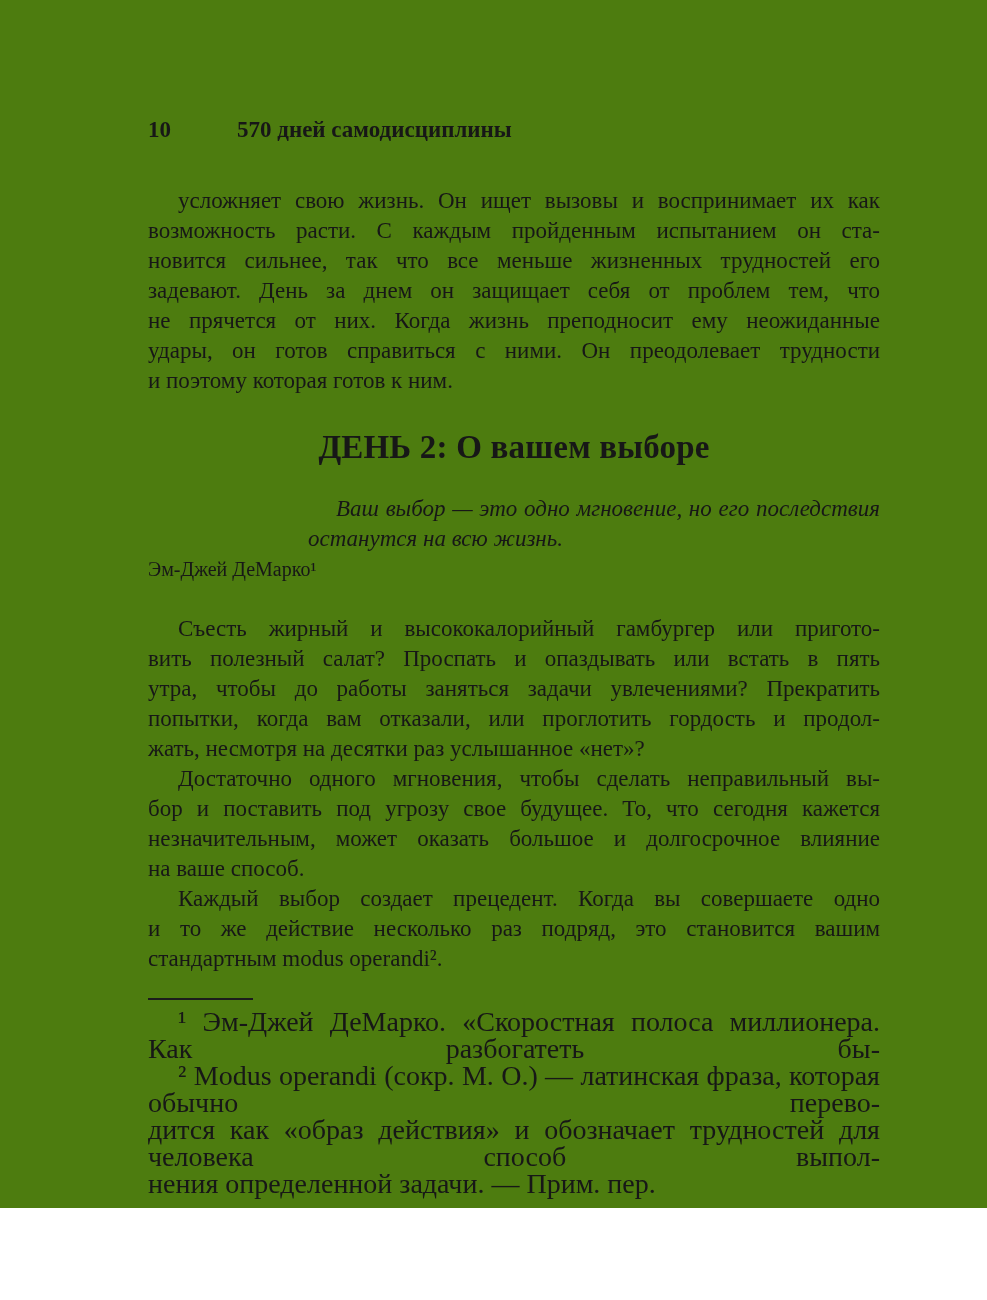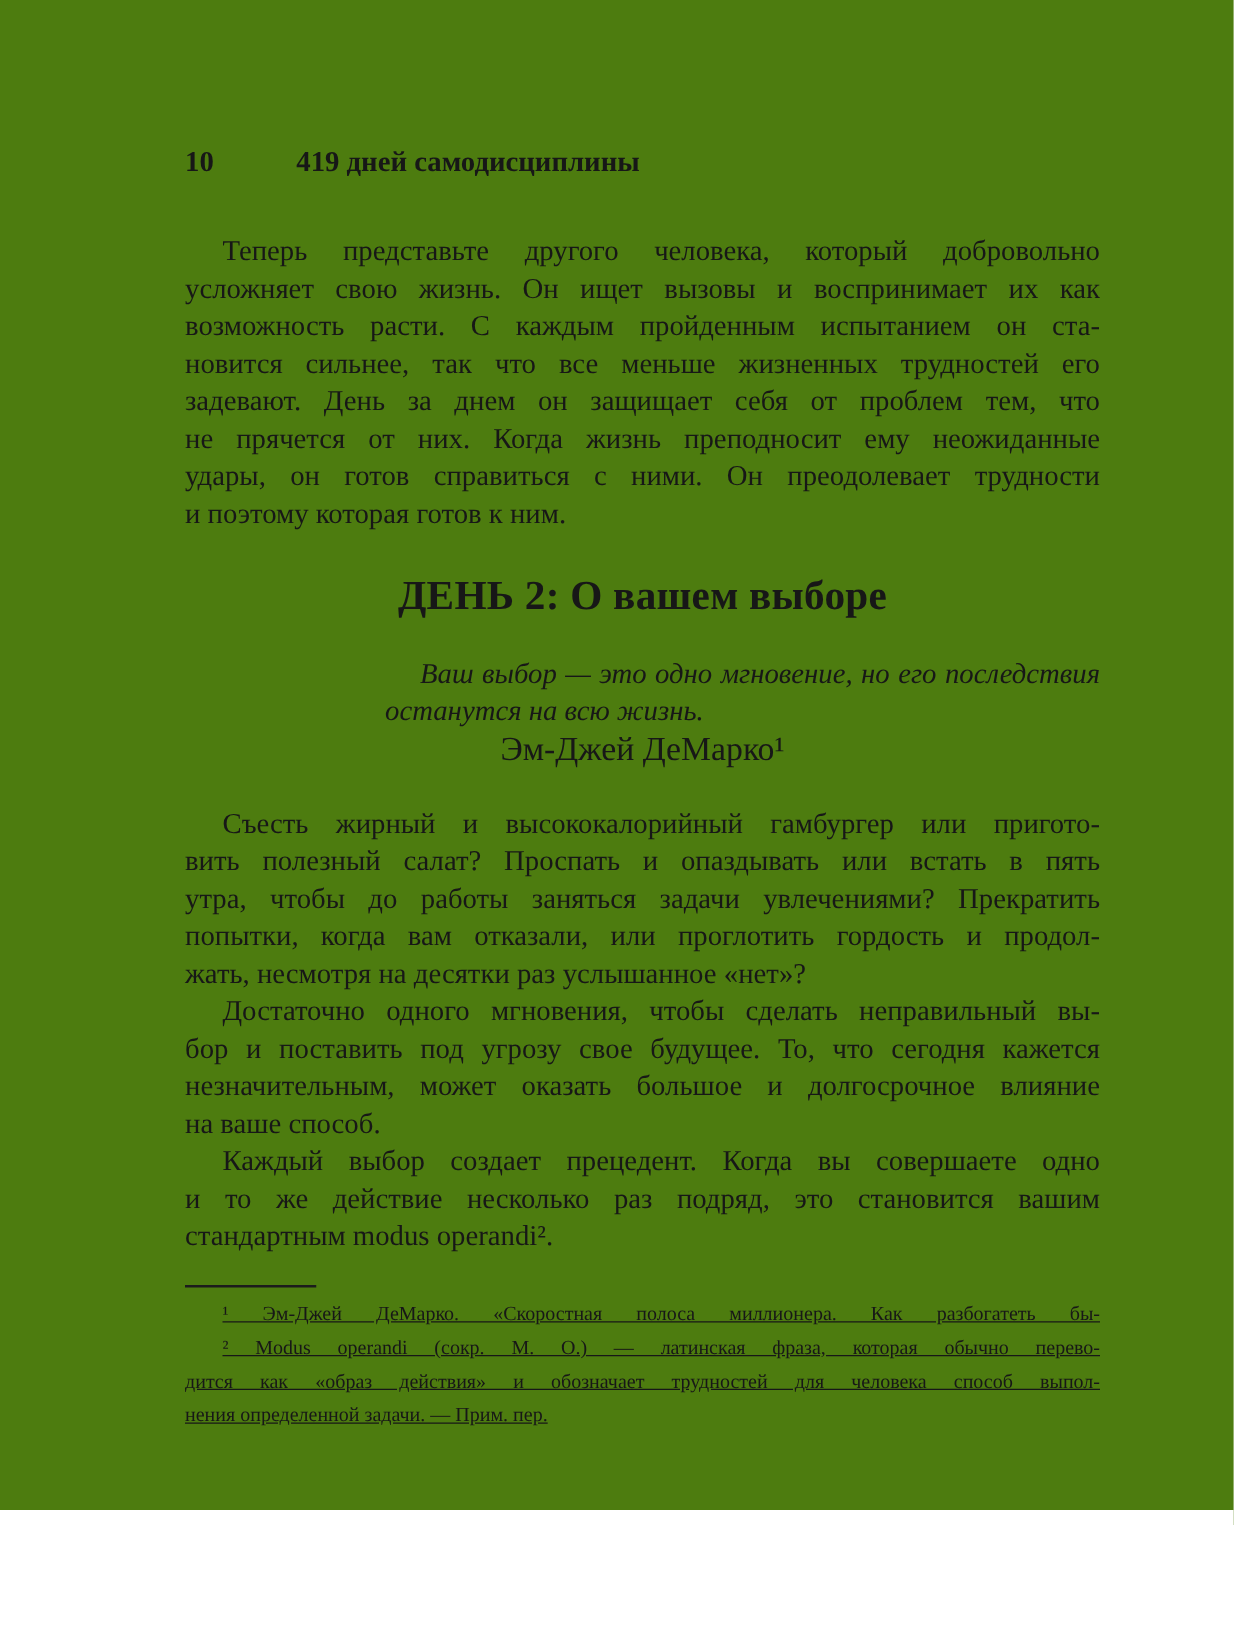--- a/index.html
+++ b/index.html
@@ -49,51 +49,49 @@
   
   .epigraph {
     margin-top: 26px;
     margin-left: 160px;
     font-style: italic;
   }
   .epigraph .line:first-child { text-indent: 28px; }
   .epigraph .line { text-align-last: justify; }
   .epigraph .line.line-last { text-align-last: left; }
   .attribution {
-    font-size: 27px;
+    font-size: 20px;
     line-height: 30px;
-    text-align: center;
+    text-align: left;
   }
   
   .footnotes { margin-top: 24px; }
   .footnote-rule {
     width: 105px;
     height: 2px;
     background: #1c1c1c;
     margin-bottom: 8px;
   }
   .footnote .line {
-    font-size: 16px;
+    font-size: 28px;
     line-height: 27px;
-    text-decoration: underline;
   }
   .footnote .line:first-child { text-indent: 30px; }
 </style>
 </head>
 <body>
 
 <div class="page">
 
   <div class="page-header">
     <span class="page-number">10</span>
-    <span class="running-title">419 дней самодисциплины</span>
+    <span class="running-title">570 дней самодисциплины</span>
   </div>
 
   <div class="para intro-para">
-      <div class="line">Теперь представьте другого человека, который добровольно</div>
       <div class="line">усложняет свою жизнь. Он ищет вызовы и воспринимает их как</div>
       <div class="line">возможность расти. С каждым пройденным испытанием он ста-</div>
       <div class="line">новится сильнее, так что все меньше жизненных трудностей его</div>
       <div class="line">задевают. День за днем он защищает себя от проблем тем, что</div>
       <div class="line">не прячется от них. Когда жизнь преподносит ему неожиданные</div>
       <div class="line">удары, он готов справиться с ними. Он преодолевает трудности</div>
       <div class="line line-last">и поэтому которая готов к ним.</div>
     </div>
 
   <h2 class="day-heading" style="margin-bottom:0;text-align:center;">ДЕНЬ 2: О вашем выборе</h2>

